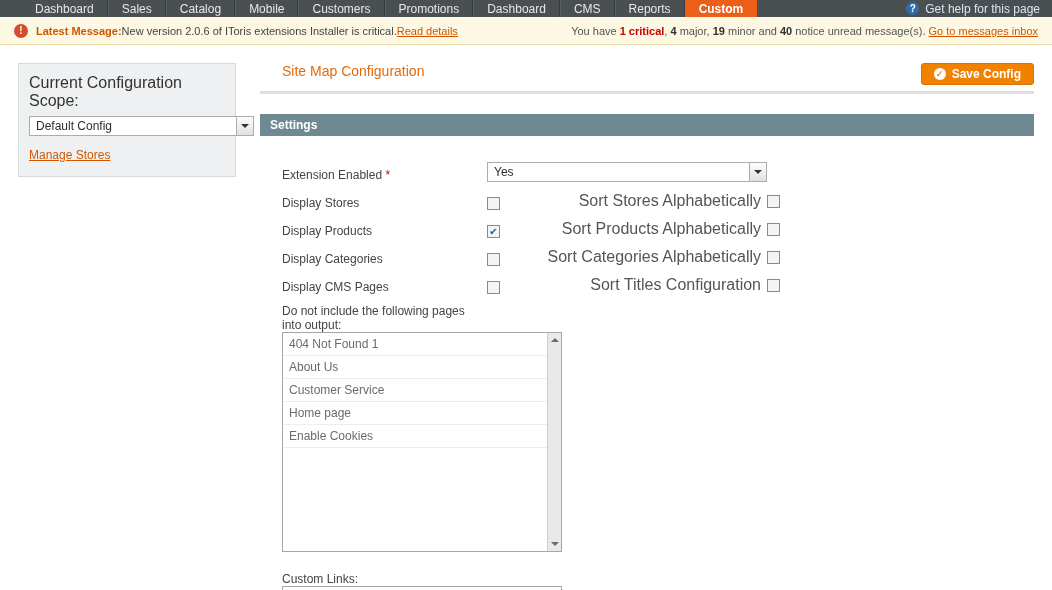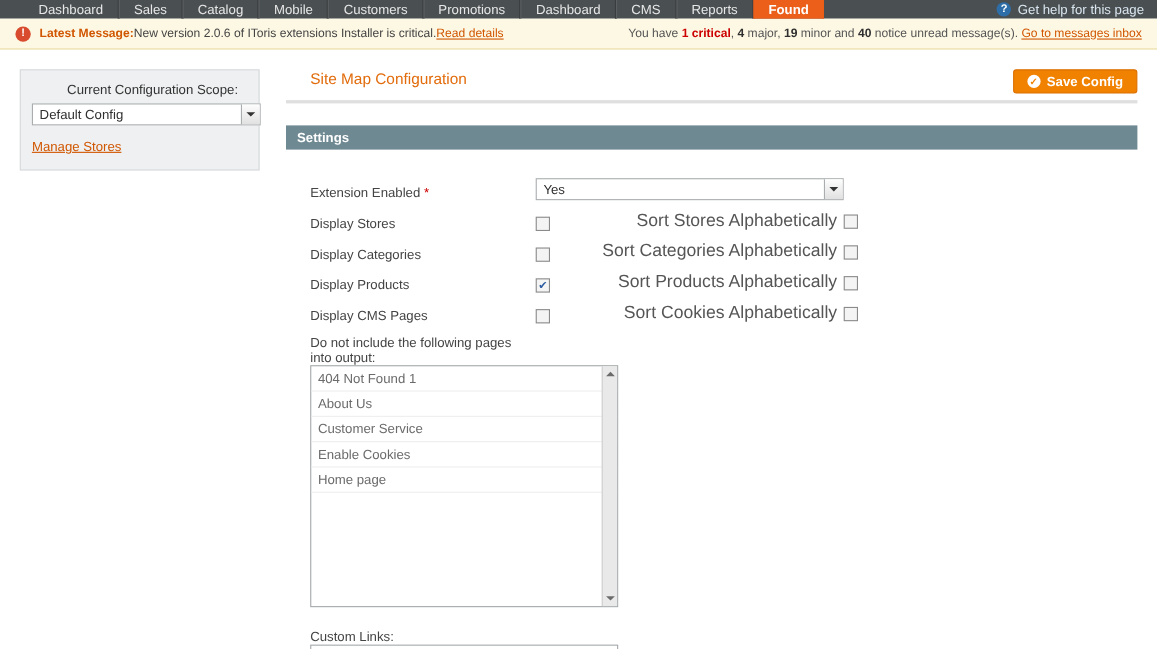--- a/index.html
+++ b/index.html
@@ -68,23 +68,23 @@
   .msgbar .rside { color:#555; }
   .msgbar .rside .crit { color:#cc0000; font-weight:bold; }
   .msgbar .rside b { font-weight:bold; color:#2f2f2f; }
   .msgbar .rside a { color:#d15600; }
   
   .wrap { display:flex; padding: 18px; gap: 24px; }
   .sidebar { width: 218px; }
   .scopebox {
     background:#eef0f1; border:1px solid #d6dadb; padding:10px 10px 14px 10px;
   }
-  .scopebox .lbl { font-size:12px; color:#333; margin-bottom:6px;margin-left:32px; }
+  .scopebox .lbl { font-size:16px; color:#333; margin-bottom:6px; }
   .selectbox {
-    width: 208px; height: 20px; border:1px solid #aaadae;
+    width: 225px; height: 20px; border:1px solid #aaadae;
     background:#fff; display:flex; align-items:center; padding:0 0 0 6px;
     font-size:12px; position:relative; cursor:pointer;
   }
   .selectbox .caret {
     position:absolute; right:0; top:0; width:17px; height:100%;
     border-left:1px solid #aaadae;
     background: linear-gradient(#fdfdfd,#e1e1e1);
     display:flex;align-items:center;justify-content:center;
   }
   .selectbox .caret:after {
@@ -158,21 +158,21 @@
   <div class="tabs">
     <div class="tab">Dashboard</div>
     <div class="tab">Sales</div>
     <div class="tab">Catalog</div>
     <div class="tab">Mobile</div>
     <div class="tab">Customers</div>
     <div class="tab">Promotions</div>
     <div class="tab">Dashboard</div>
     <div class="tab">CMS</div>
     <div class="tab">Reports</div>
-    <div class="tab active">Found</div>
+    <div class="tab active">Custom</div>
   </div>
   <div class="spacer"></div>
   <div class="help">
     <span class="qicon">?</span>
     <span>Get help for this page</span>
   </div>
 </div>
 
 <div class="msgbar">
   <span class="warn-ico">!</span>
@@ -224,54 +224,54 @@
       <div class="row">
         <div class="lab">Display Stores</div>
         <span class="checkbox cb1"></span>
         <div class="sortgroup">
           <span class="sorttxt">Sort Stores Alphabetically</span>
           <span class="checkbox"></span>
         </div>
       </div>
 
       <div class="row">
+        <div class="lab">Display Products</div>
+        <span class="checkbox checked cb1"></span>
+        <div class="sortgroup">
+          <span class="sorttxt">Sort Products Alphabetically</span>
+          <span class="checkbox"></span>
+        </div>
+      </div>
+
+      <div class="row">
         <div class="lab">Display Categories</div>
         <span class="checkbox cb1"></span>
         <div class="sortgroup">
           <span class="sorttxt">Sort Categories Alphabetically</span>
           <span class="checkbox"></span>
         </div>
       </div>
 
       <div class="row">
-        <div class="lab">Display Products</div>
-        <span class="checkbox checked cb1"></span>
-        <div class="sortgroup">
-          <span class="sorttxt">Sort Products Alphabetically</span>
-          <span class="checkbox"></span>
-        </div>
-      </div>
-
-      <div class="row">
         <div class="lab">Display CMS Pages</div>
         <span class="checkbox cb1"></span>
         <div class="sortgroup">
-          <span class="sorttxt">Sort Cookies Alphabetically</span>
+          <span class="sorttxt">Sort Titles Configuration</span>
           <span class="checkbox"></span>
         </div>
       </div>
 
       <div class="row listrow">
         <div class="lab" style="width:205px">Do not include the following pages into output:</div>
         <div class="multiselect">
           <div class="opt">404 Not Found 1</div>
           <div class="opt">About Us</div>
           <div class="opt">Customer Service</div>
+          <div class="opt">Home page</div>
           <div class="opt">Enable Cookies</div>
-          <div class="opt">Home page</div>
           <div class="scroll">
             <div class="up"></div>
             <div class="dn"></div>
           </div>
         </div>
       </div>
 
       <div class="row listrow" style="margin-top:14px;">
         <div class="lab">Custom Links:</div>
         <div class="textarea"></div>

